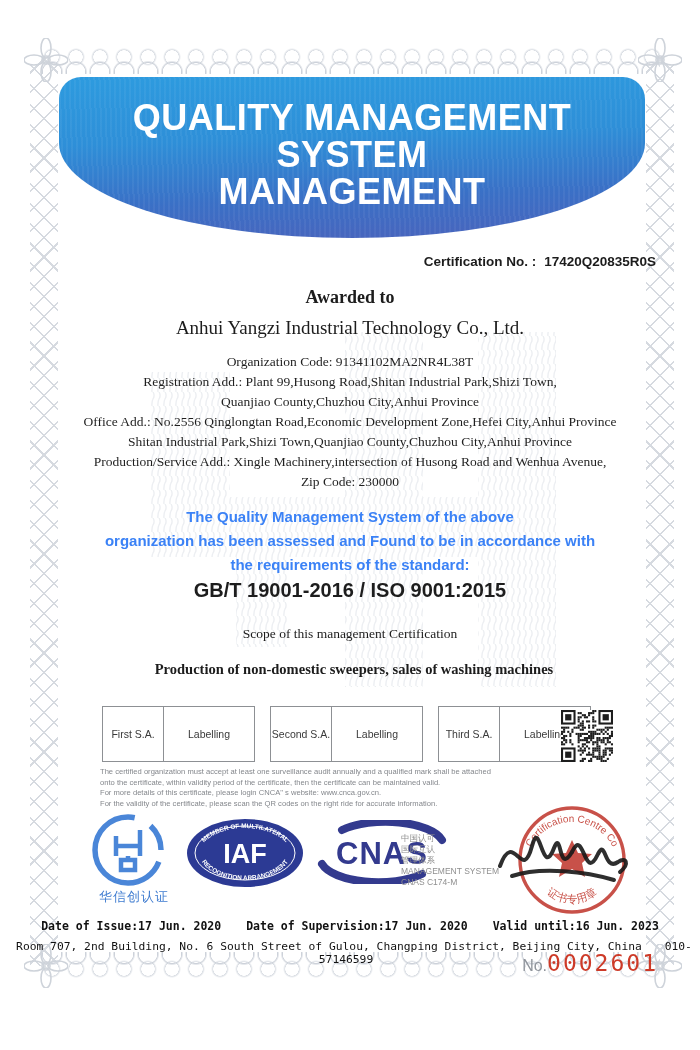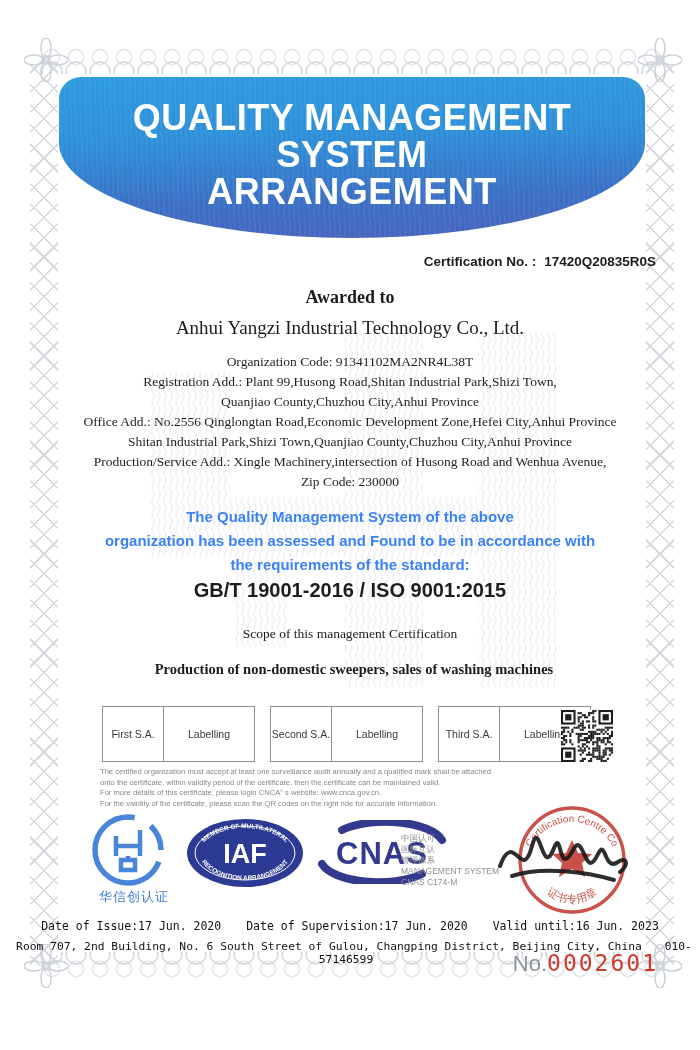--- a/index.html
+++ b/index.html
@@ -59,27 +59,27 @@
   .fine{position:absolute;left:100px;top:767px;width:470px;font-size:7.6px;
     line-height:10.6px;color:#84878c;}
   
   .logo{position:absolute;}
   .hx-label{position:absolute;left:84px;top:888px;width:100px;text-align:center;
     color:#3f7cd0;font-size:13px;font-weight:normal;letter-spacing:1px;}
   .cnas-lines{position:absolute;left:401px;top:833px;width:110px;color:#8f8f8f;
     font-size:8.5px;line-height:11px;}
   
   .dates{position:absolute;top:919px;left:0;width:700px;text-align:center;
-    font-family:"DejaVu Sans Mono",monospace;font-size:11.5px;color:#111;}
+    font-family:"DejaVu Sans Mono",monospace;font-size:11.5px;color:#111;font-weight:bold;}
   .dates span{margin:0 9px;}
   .addr{position:absolute;top:940px;left:0;width:700px;text-align:center;
     font-family:"DejaVu Sans Mono",monospace;font-size:11.3px;color:#111;}
   .addr span{margin:16px 8px;}
   .serial{position:absolute;top:950px;right:42px;}
-  .serial .no{color:#8f949b;font-size:22px;font-family:"Liberation Sans",sans-serif;}
+  .serial .no{color:#8f949b;font-size:16px;font-family:"Liberation Sans",sans-serif;}
   .serial .num{color:#cd3a28;font-size:23px;letter-spacing:2px;
     font-family:"DejaVu Sans Mono",monospace;}
 </style>
 </head>
 <body>
 
 <div class="page">
 
   <svg class="wm" width="700" height="1050">
     <defs>
@@ -137,21 +137,21 @@
         <ellipse cx="34" cy="22" rx="10" ry="5"></ellipse>
       <circle cx="22" cy="22" r="4"></circle>
       </g>
   </svg>
 
   <div class="content">
 
     <div class="banner">
       <div class="t1">QUALITY MANAGEMENT</div>
       <div class="t1">SYSTEM</div>
-      <div class="t1">ARRANGEMENT</div>
+      <div class="t1">MANAGEMENT</div>
     </div>
 
     <div class="certno">
       <span>Certification No. :</span><span class="val">17420Q20835R0S</span>
     </div>
 
     <div class="awarded">Awarded to</div>
     <div class="company">Anhui Yangzi Industrial Technology Co., Ltd.</div>
 
     <div class="info">

